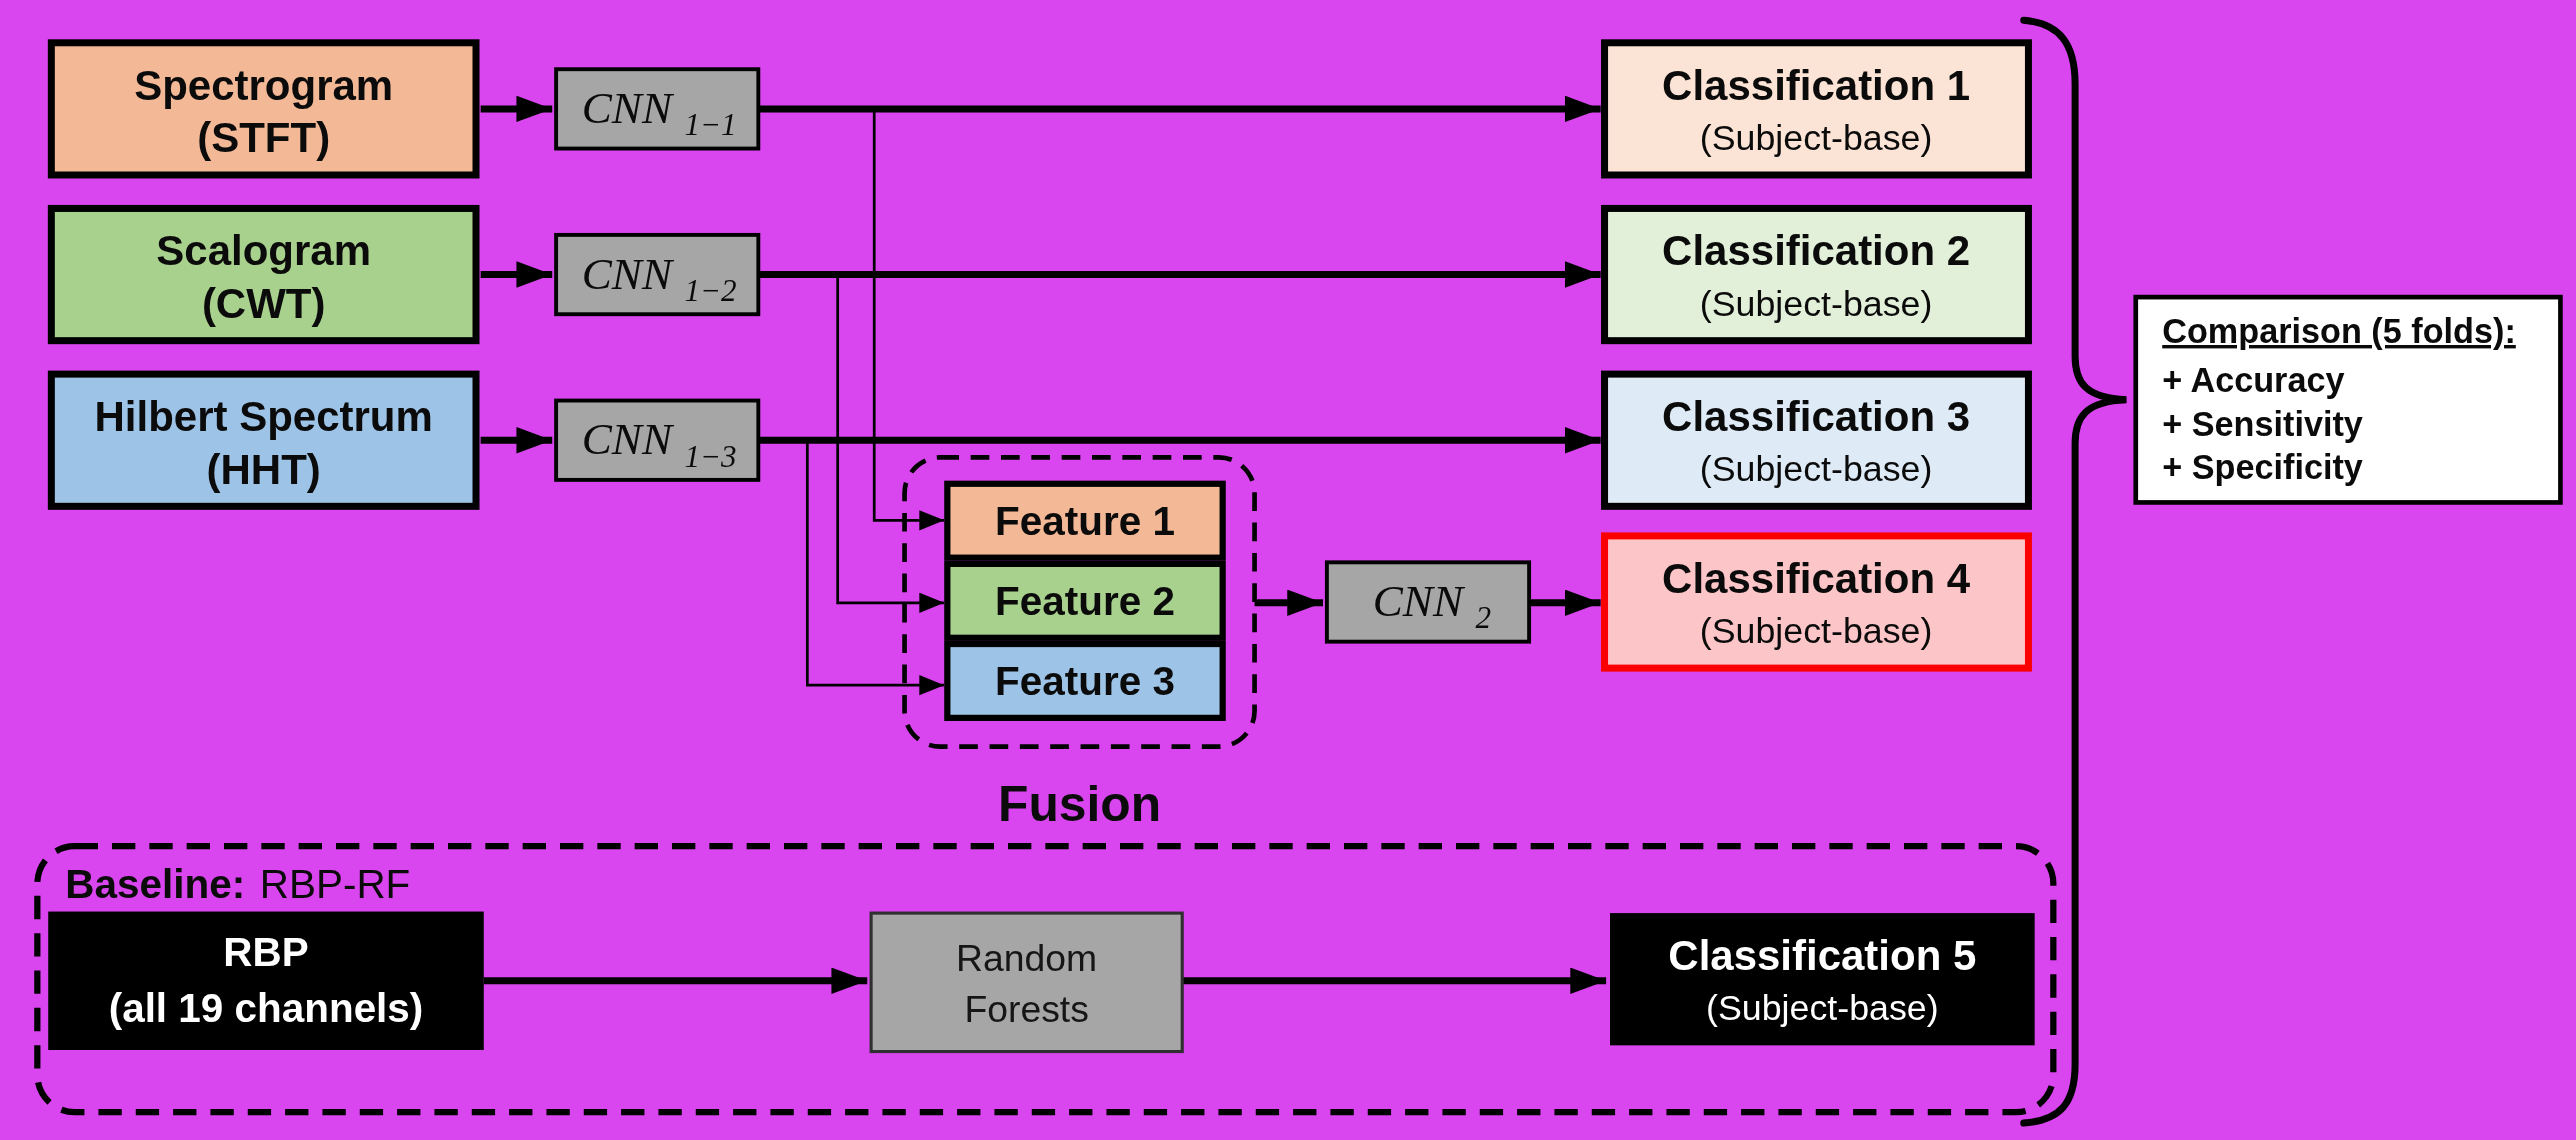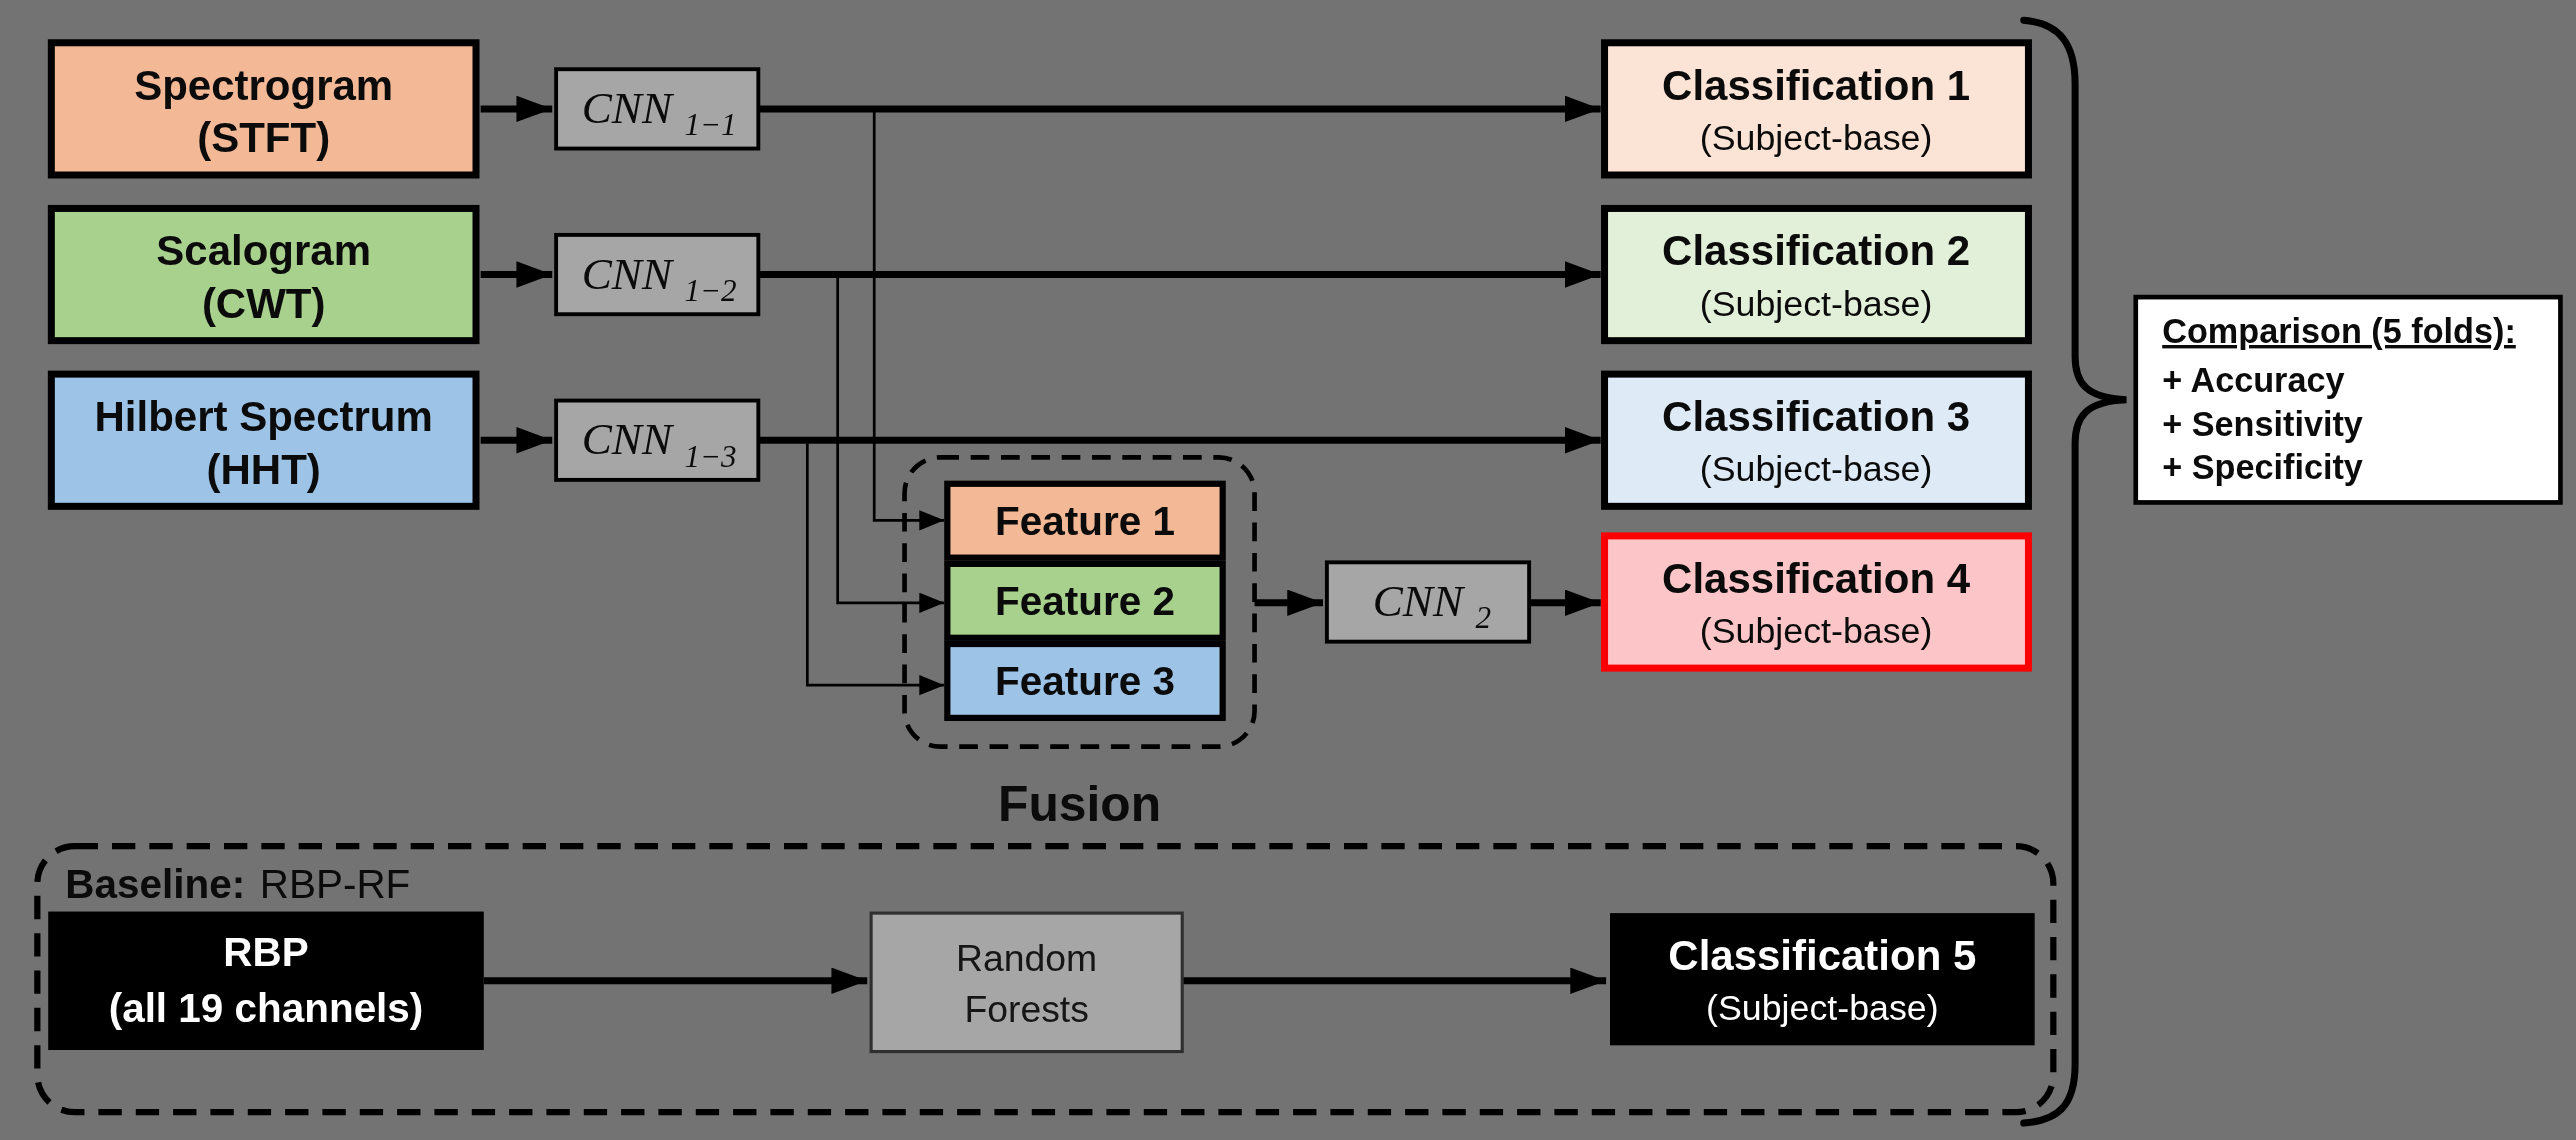--- a/index.html
+++ b/index.html
@@ -1,16 +1,16 @@
 <!DOCTYPE html>
 <html style="font-size:12.4px"><head>
 <meta charset="utf-8">
 <style>
   html, body { margin: 0; padding: 0; background: #ffffff; }
-  .canvas-wrap { width: 100%; background: #737373; }
+  .canvas-wrap { width: 100%; background: #d946ef; }
   svg { display: block; width: 100%; height: auto; }
 
   
   text { fill: #0b0b0b; font-family: "Liberation Sans", sans-serif; }
   .t-box-title   { font-size: 54px; font-weight: bold; text-anchor: middle; }
   .t-box-sub     { font-size: 46px; font-weight: normal; text-anchor: middle; }
   .t-box-sub-b   { font-size: 54px; font-weight: bold; text-anchor: middle; }
   .t-cnn         { font-size: 58px; font-style: italic; font-family: "Liberation Serif", serif; }
   .t-cnn-sub     { font-size: 40px; font-style: italic; font-family: "Liberation Serif", serif; }
   .t-feature     { font-size: 52px; font-weight: bold; text-anchor: middle; }

